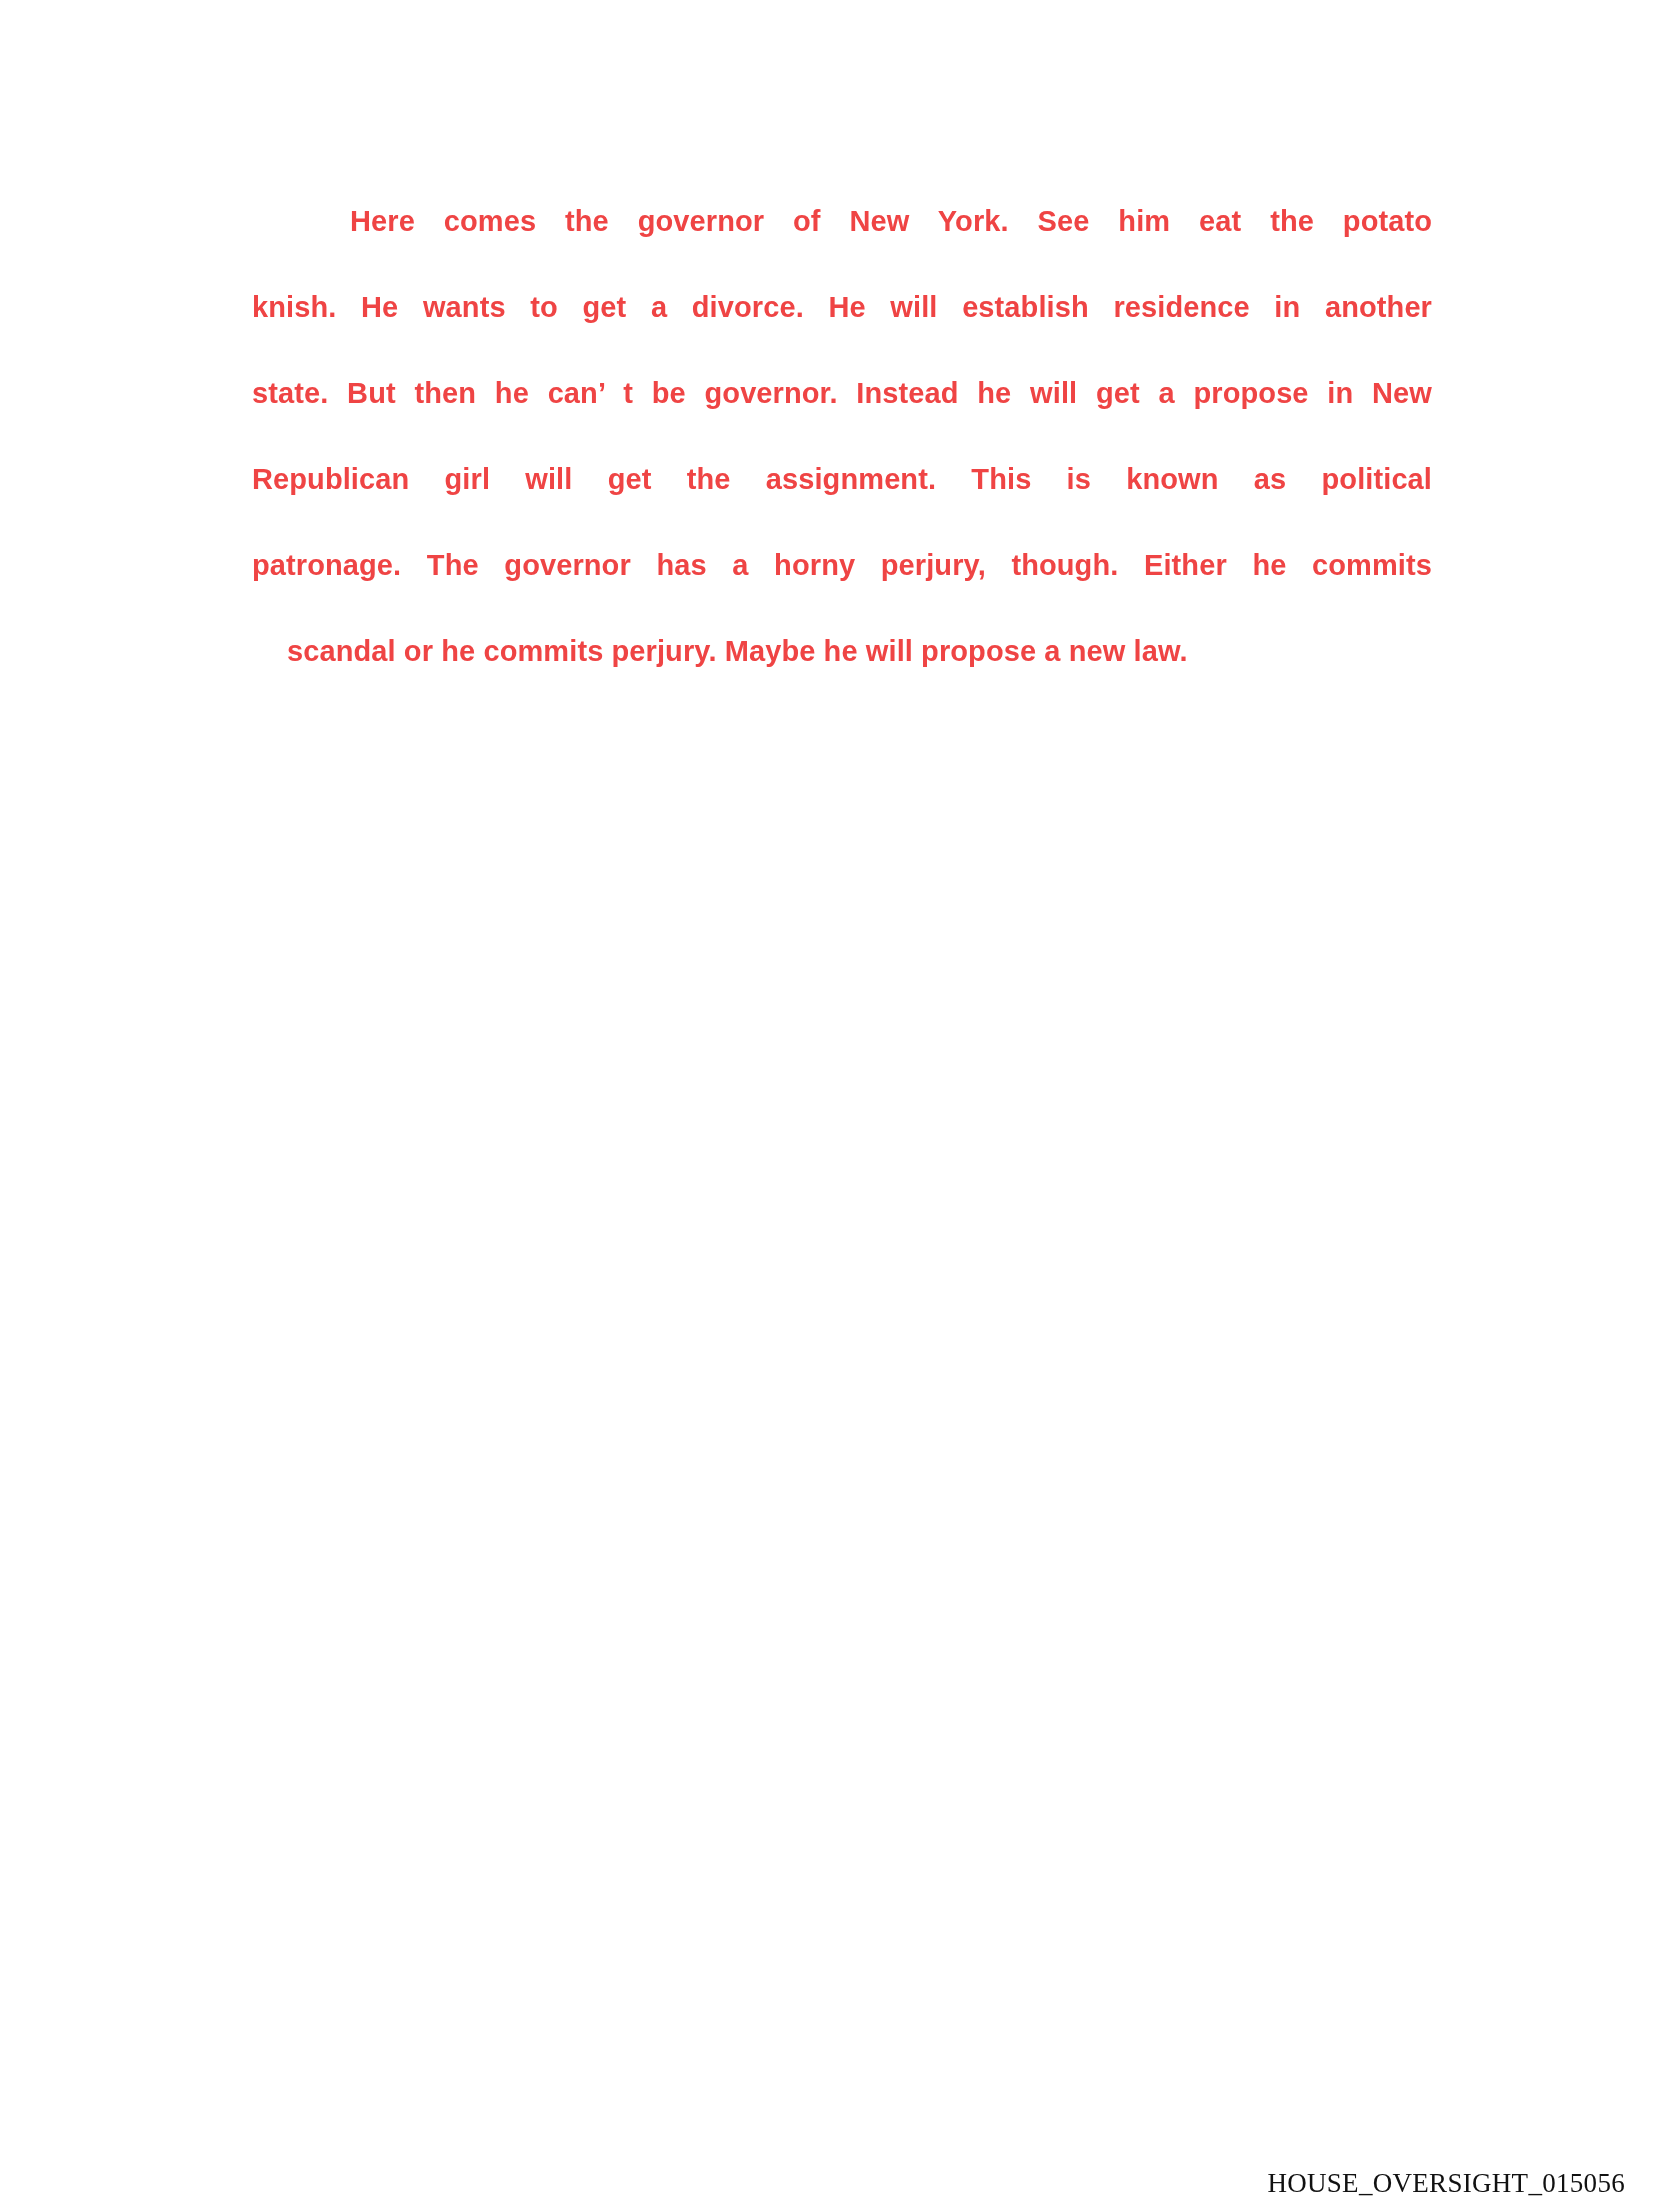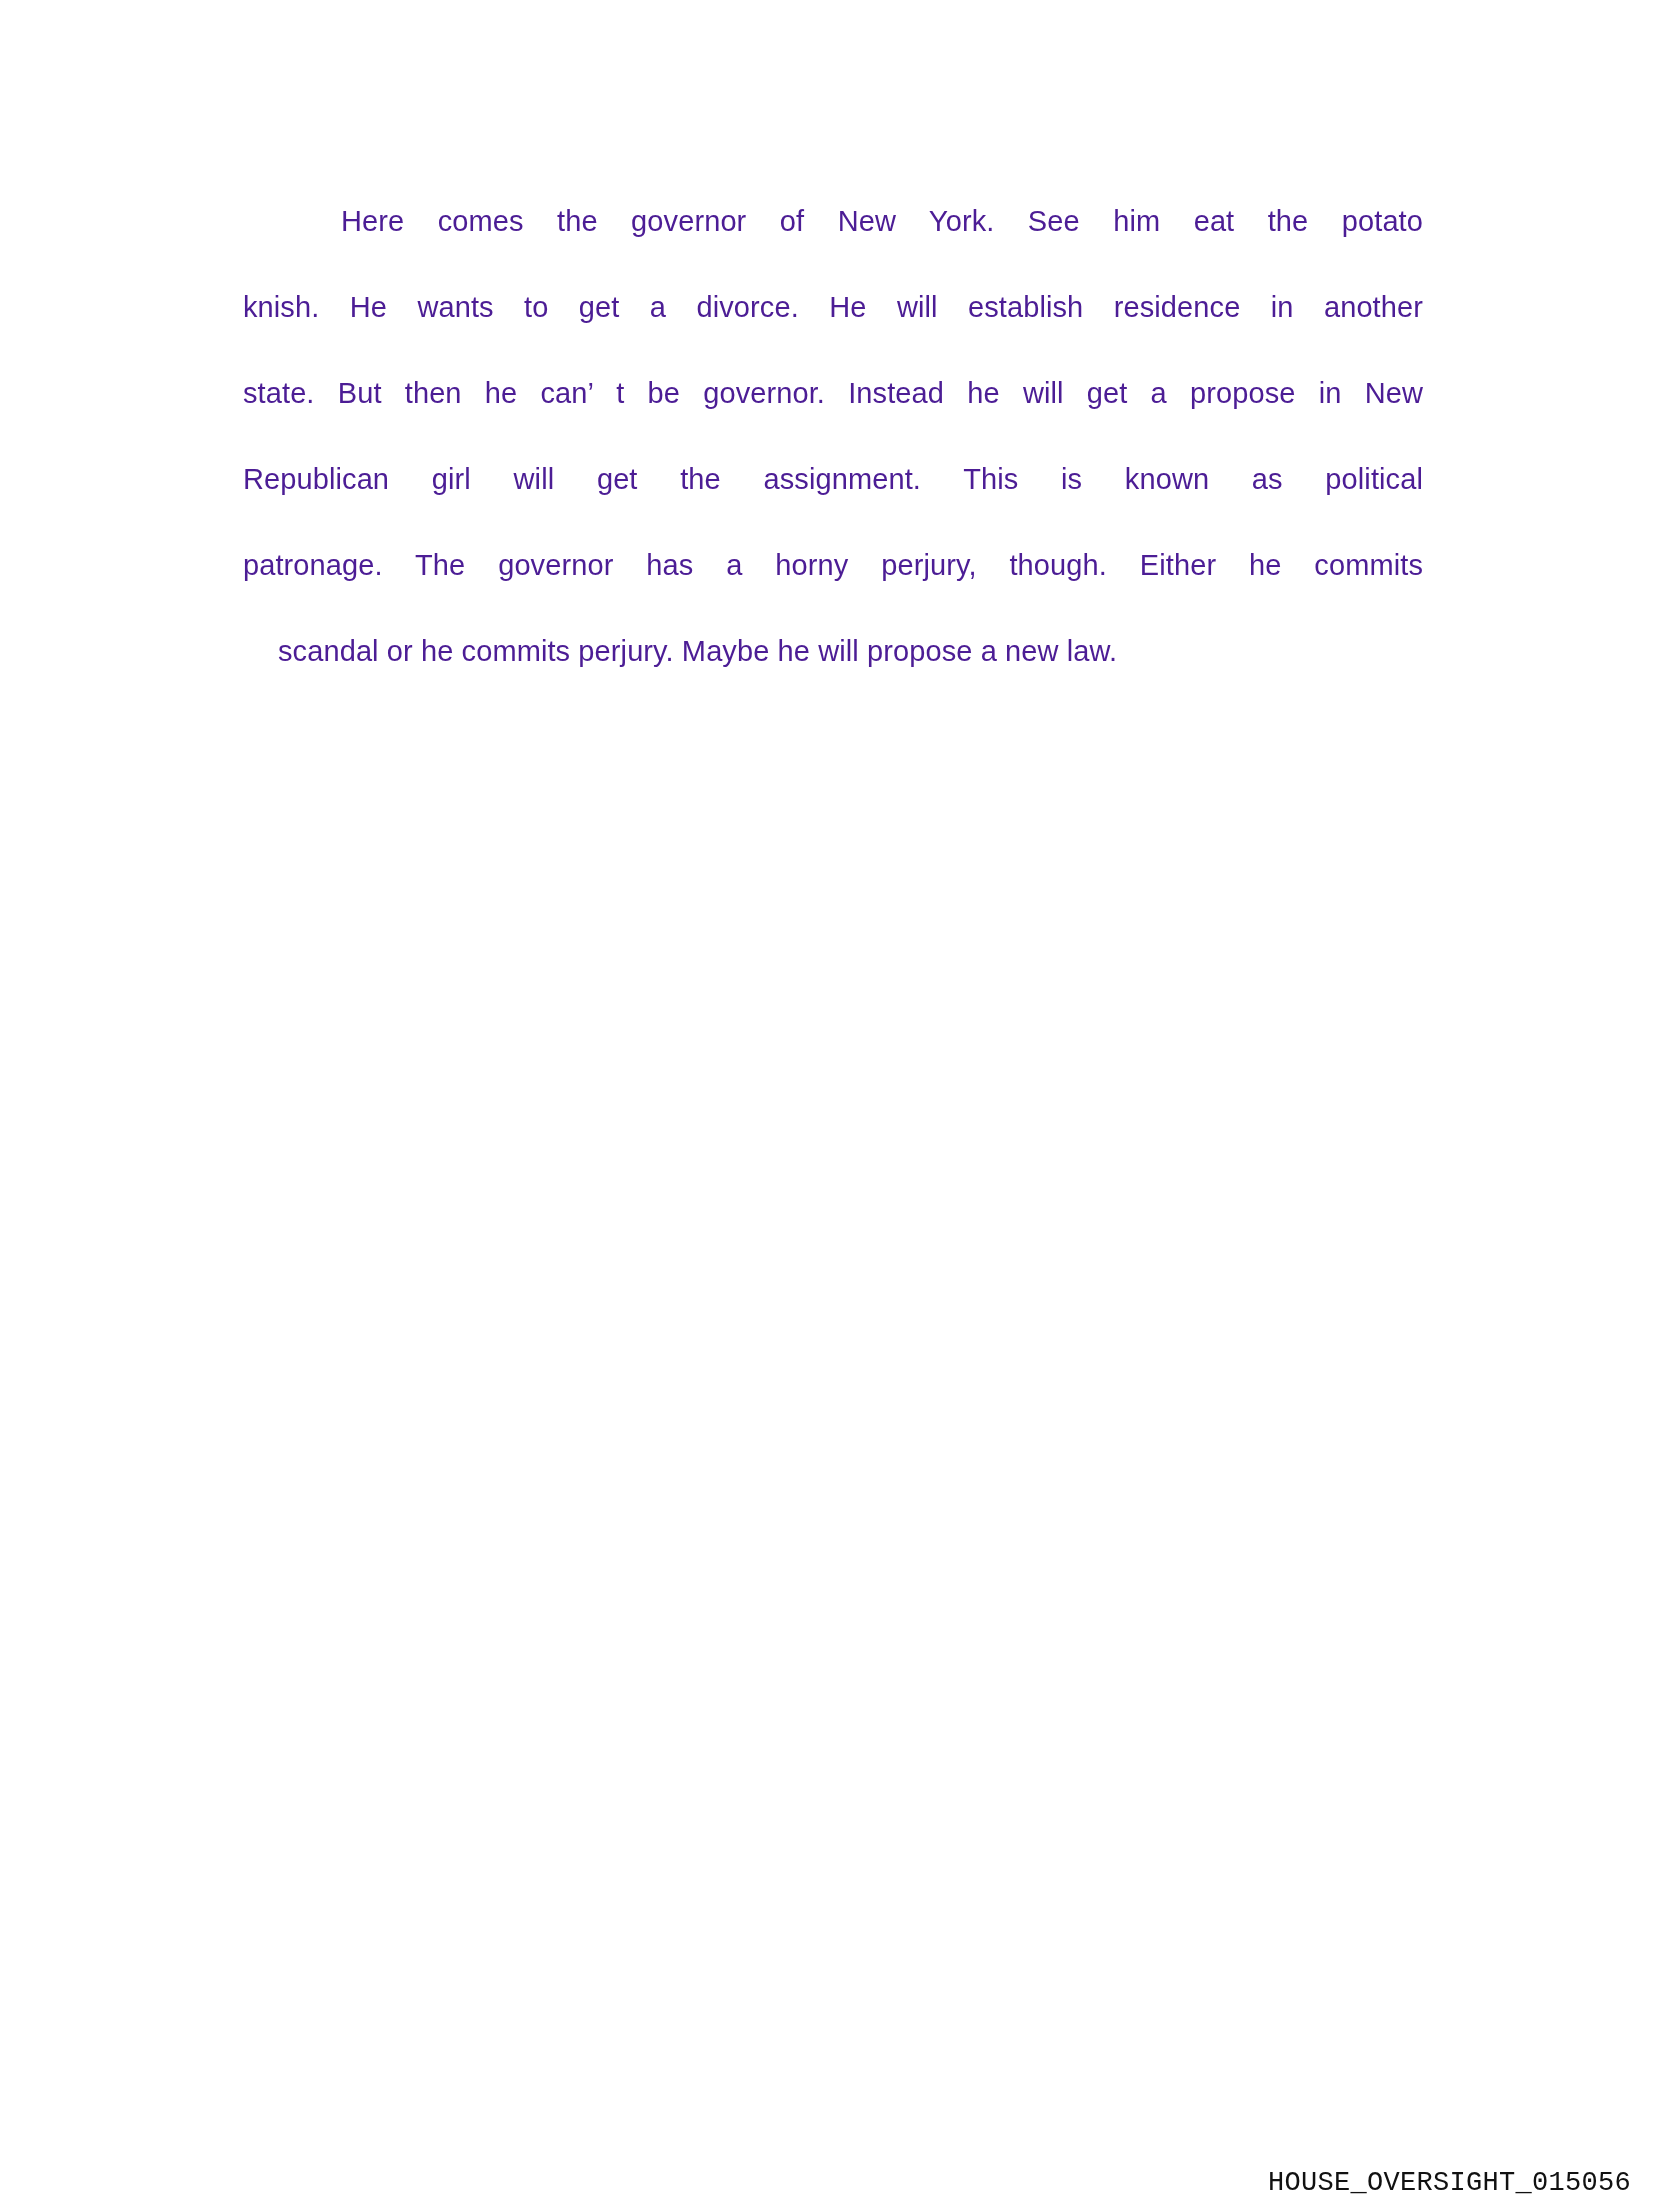--- a/index.html
+++ b/index.html
@@ -16,50 +16,50 @@
     overflow: hidden;
   }
   .page {
     position: absolute;
     inset: 0;
     background: #ffffff;
   }
   .body-text {
     position: absolute;
     top: 178px;
-    left: 243px;
+    left: 252px;
     width: 1180px;
     font-size: 29px;
     line-height: 86px;
-    font-weight: 400;
+    font-weight: 700;
     letter-spacing: 0.1px;
-    color: #4c1d95;
+    color: #ef4444;
   }
   .line {
     text-align: justify;
     text-align-last: justify;
     white-space: normal;
     height: 86px;
   }
   .line.first {
     text-indent: 98px;
   }
   .line.last {
     text-align: left;
     text-align-last: left;
     margin-left: 35px;
   }
   .footer {
     position: absolute;
-    right: 38px;
+    right: 44px;
     bottom: 5.2px;
     font-size: 27px;
     line-height: 33px;
     color: #111111;
-    font-family: Liberation Mono, monospace;
+    font-family: Liberation Serif, serif;
     letter-spacing: 0.3px;
   }
 </style>
 </head>
 <body>
 
 <div class="page">
 
   <div class="body-text">
     <div class="line first">Here comes the governor of New York. See him eat the potato</div>

